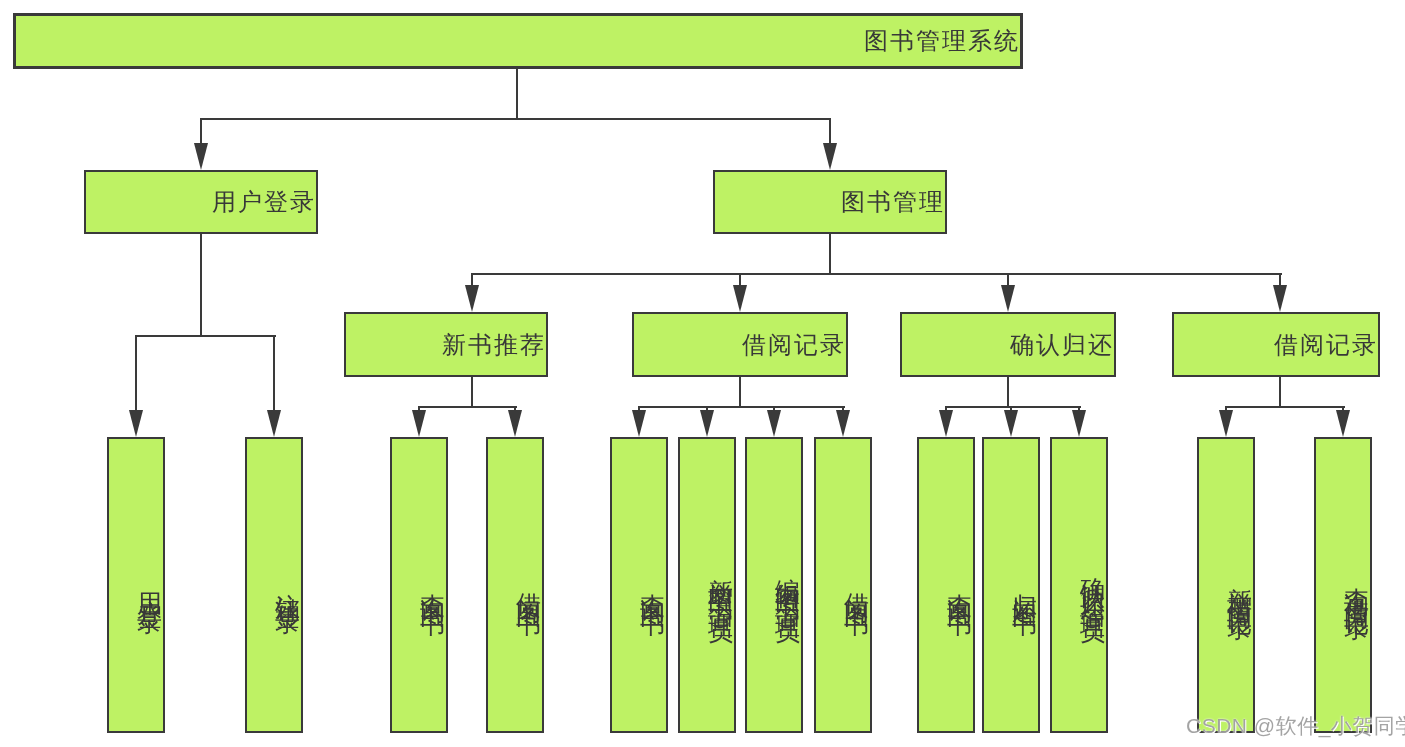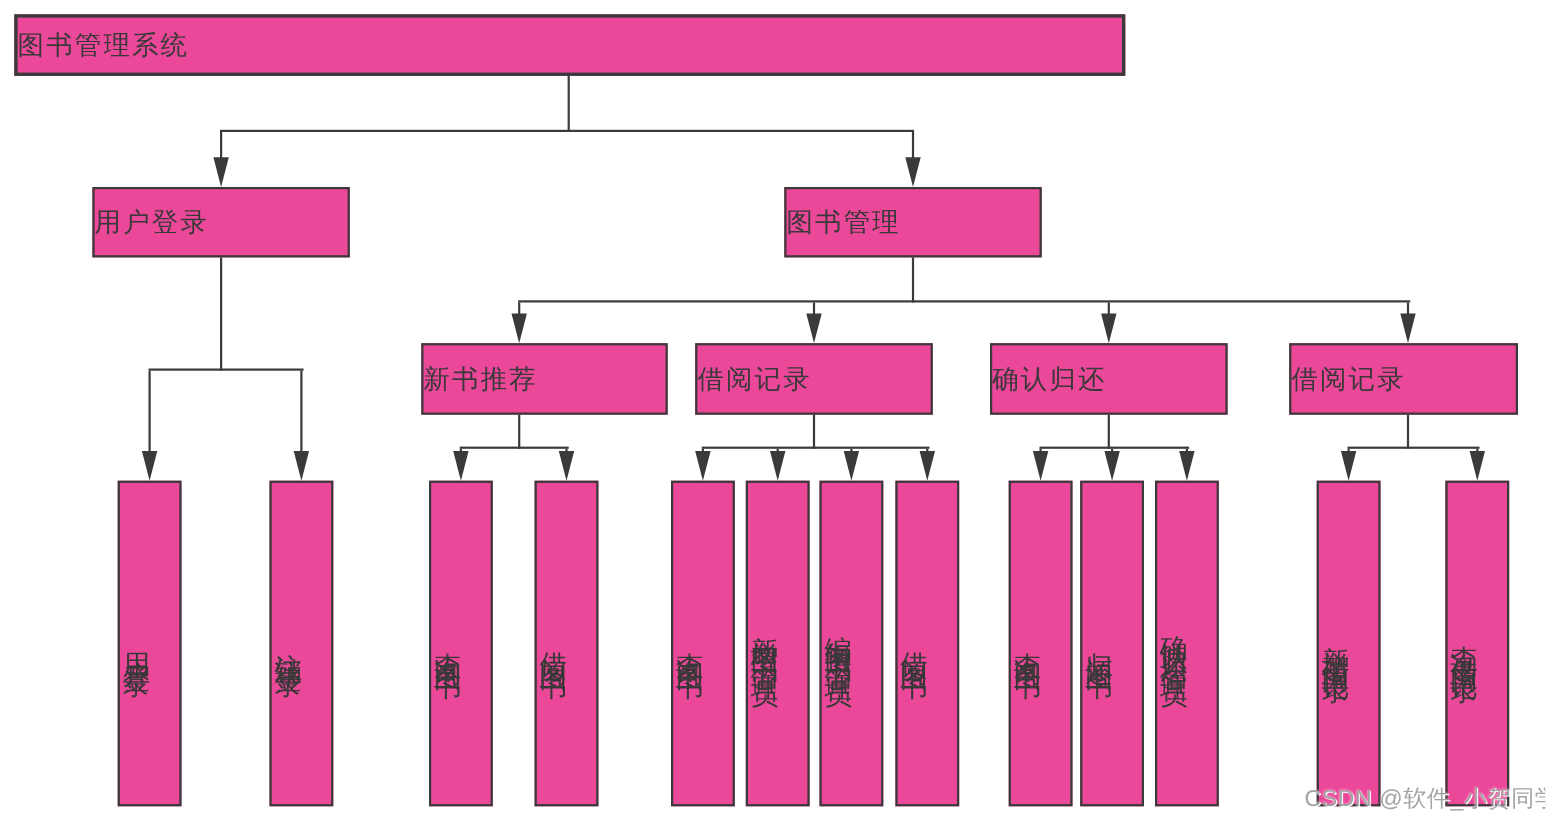--- a/index.html
+++ b/index.html
@@ -1,22 +1,22 @@
 <!DOCTYPE html>
 <html><head>
 <meta charset="utf-8">
 <style>
   html,body{margin:0;padding:0;background:#ffffff;}
   .canvas{
     position:relative;width:1405px;height:747px;background:#ffffff;
     font-family:"Liberation Sans","DejaVu Sans",sans-serif;color:#383838;overflow:hidden;
   }
   .node{
-    position:absolute;background:#ec4899;border:2px solid #3a3a3a;box-sizing:border-box;
-    display:flex;align-items:center;justify-content:flex-start;
+    position:absolute;background:#bef264;border:2px solid #3a3a3a;box-sizing:border-box;
+    display:flex;align-items:center;justify-content:flex-end;
   }
   .root-node{border-width:3px;}
   .hnode span{font-size:24px;letter-spacing:2px;white-space:nowrap;}
   .vnode span{
     writing-mode:vertical-rl;text-orientation:mixed;
     font-size:25px;letter-spacing:6px;line-height:1.1;white-space:nowrap;
   }
   .hline{position:absolute;height:2px;background:#3a3a3a;}
   .vline{position:absolute;width:2px;background:#3a3a3a;}
   .arrow{
@@ -40,21 +40,21 @@
   </div>
 
   <div class="node hnode" style="left:84px;top:170px;width:234px;height:64px;">
     <span>用户登录</span>
   </div>
 
   <div class="node hnode" style="left:713px;top:170px;width:234px;height:64px;">
     <span>图书管理</span>
   </div>
 
-  <div class="node hnode" style="left:383px;top:312px;width:224px;height:65px;">
+  <div class="node hnode" style="left:344px;top:312px;width:204px;height:65px;">
     <span>新书推荐</span>
   </div>
 
   <div class="node hnode" style="left:632px;top:312px;width:216px;height:65px;">
     <span>借阅记录</span>
   </div>
 
   <div class="node hnode" style="left:900px;top:312px;width:216px;height:65px;">
     <span>确认归还</span>
   </div>

